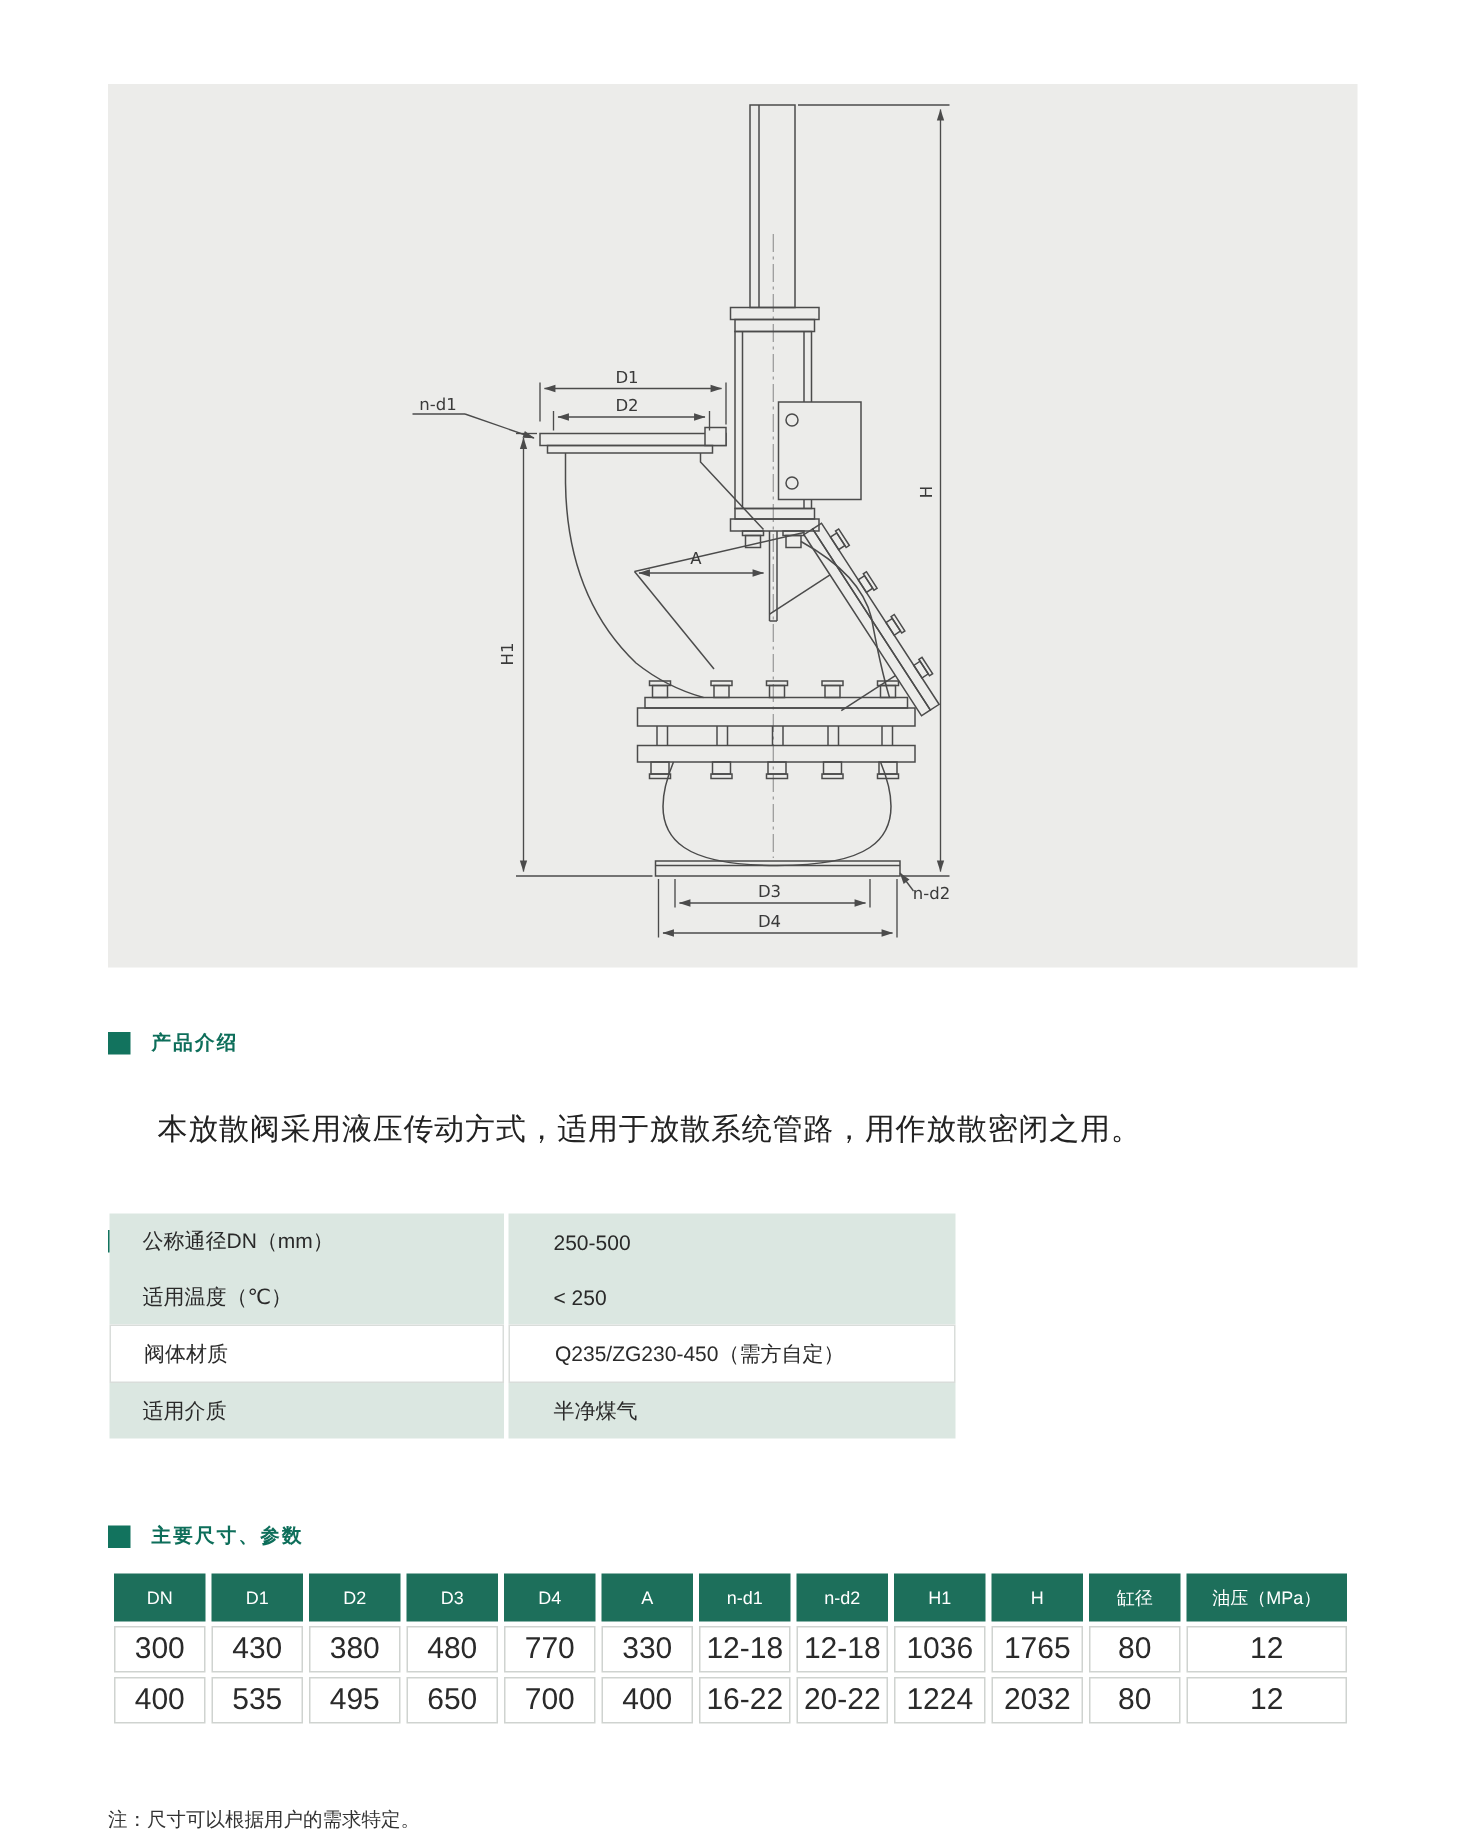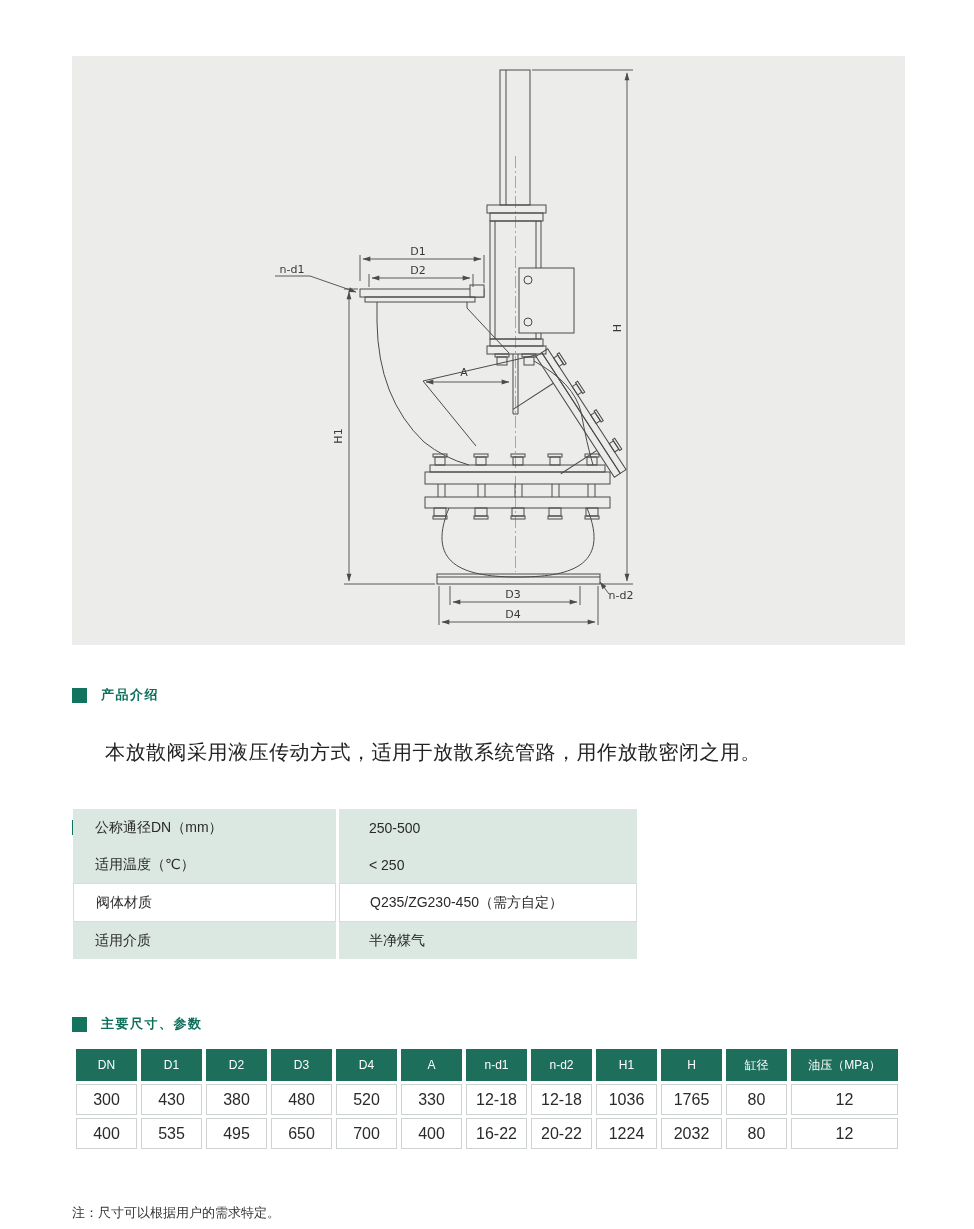--- a/index.html
+++ b/index.html
@@ -19,21 +19,21 @@
               border-spacing:3px 0;table-layout:fixed;}
   #perf-table td{height:35px;font-size:14px;color:#2a2a2a;vertical-align:middle;}
   #perf-table .p-label{width:240px;padding-left:22px;}
   #perf-table .p-value{padding-left:30px;}
   #perf-table tr.tint td{background:#DBE7E1;}
   #perf-table tr.plain td{background:#fff;border:1px solid #D9DDDA;}
   
   #dims-table{position:absolute;left:72px;top:1046px;width:830px;border-collapse:separate;
               border-spacing:4px 3px;table-layout:fixed;}
   #dims-table th{background:#1D6F5B;color:#fff;font-weight:400;font-size:12px;height:30px;}
-  #dims-table td{text-align:center;font-size:16px;color:#2a2a2a;height:27px;background:#fff;
+  #dims-table td{text-align:center;font-size:20px;color:#2a2a2a;height:27px;background:#fff;
                  border:1px solid #CFD3D0;}
   #dims-table tr.tint td{background:#D9E6E0;border-color:#D9E6E0;}
   .note{position:absolute;left:72px;top:1191px;font-size:13px;color:#333;}
   
   .ln{stroke:#4B4B4B;stroke-width:1;fill:none;}
   .dimln{stroke:#4B4B4B;stroke-width:0.9;fill:none;}
   .dtext{font-size:11px;fill:#3a3a3a;font-family:"DejaVu Sans",sans-serif;}
 </style>
 </head>
 <body>
@@ -275,21 +275,21 @@
           <th>缸径</th>
           <th>油压（MPa）</th>
         </tr>
       </thead>
     <tbody>
         <tr>
           <td>300</td>
           <td>430</td>
           <td>380</td>
           <td>480</td>
-          <td>520</td>
+          <td>770</td>
           <td>330</td>
           <td>12-18</td>
           <td>12-18</td>
           <td>1036</td>
           <td>1765</td>
           <td>80</td>
           <td>12</td>
         </tr>
         <tr>
           <td>400</td>

